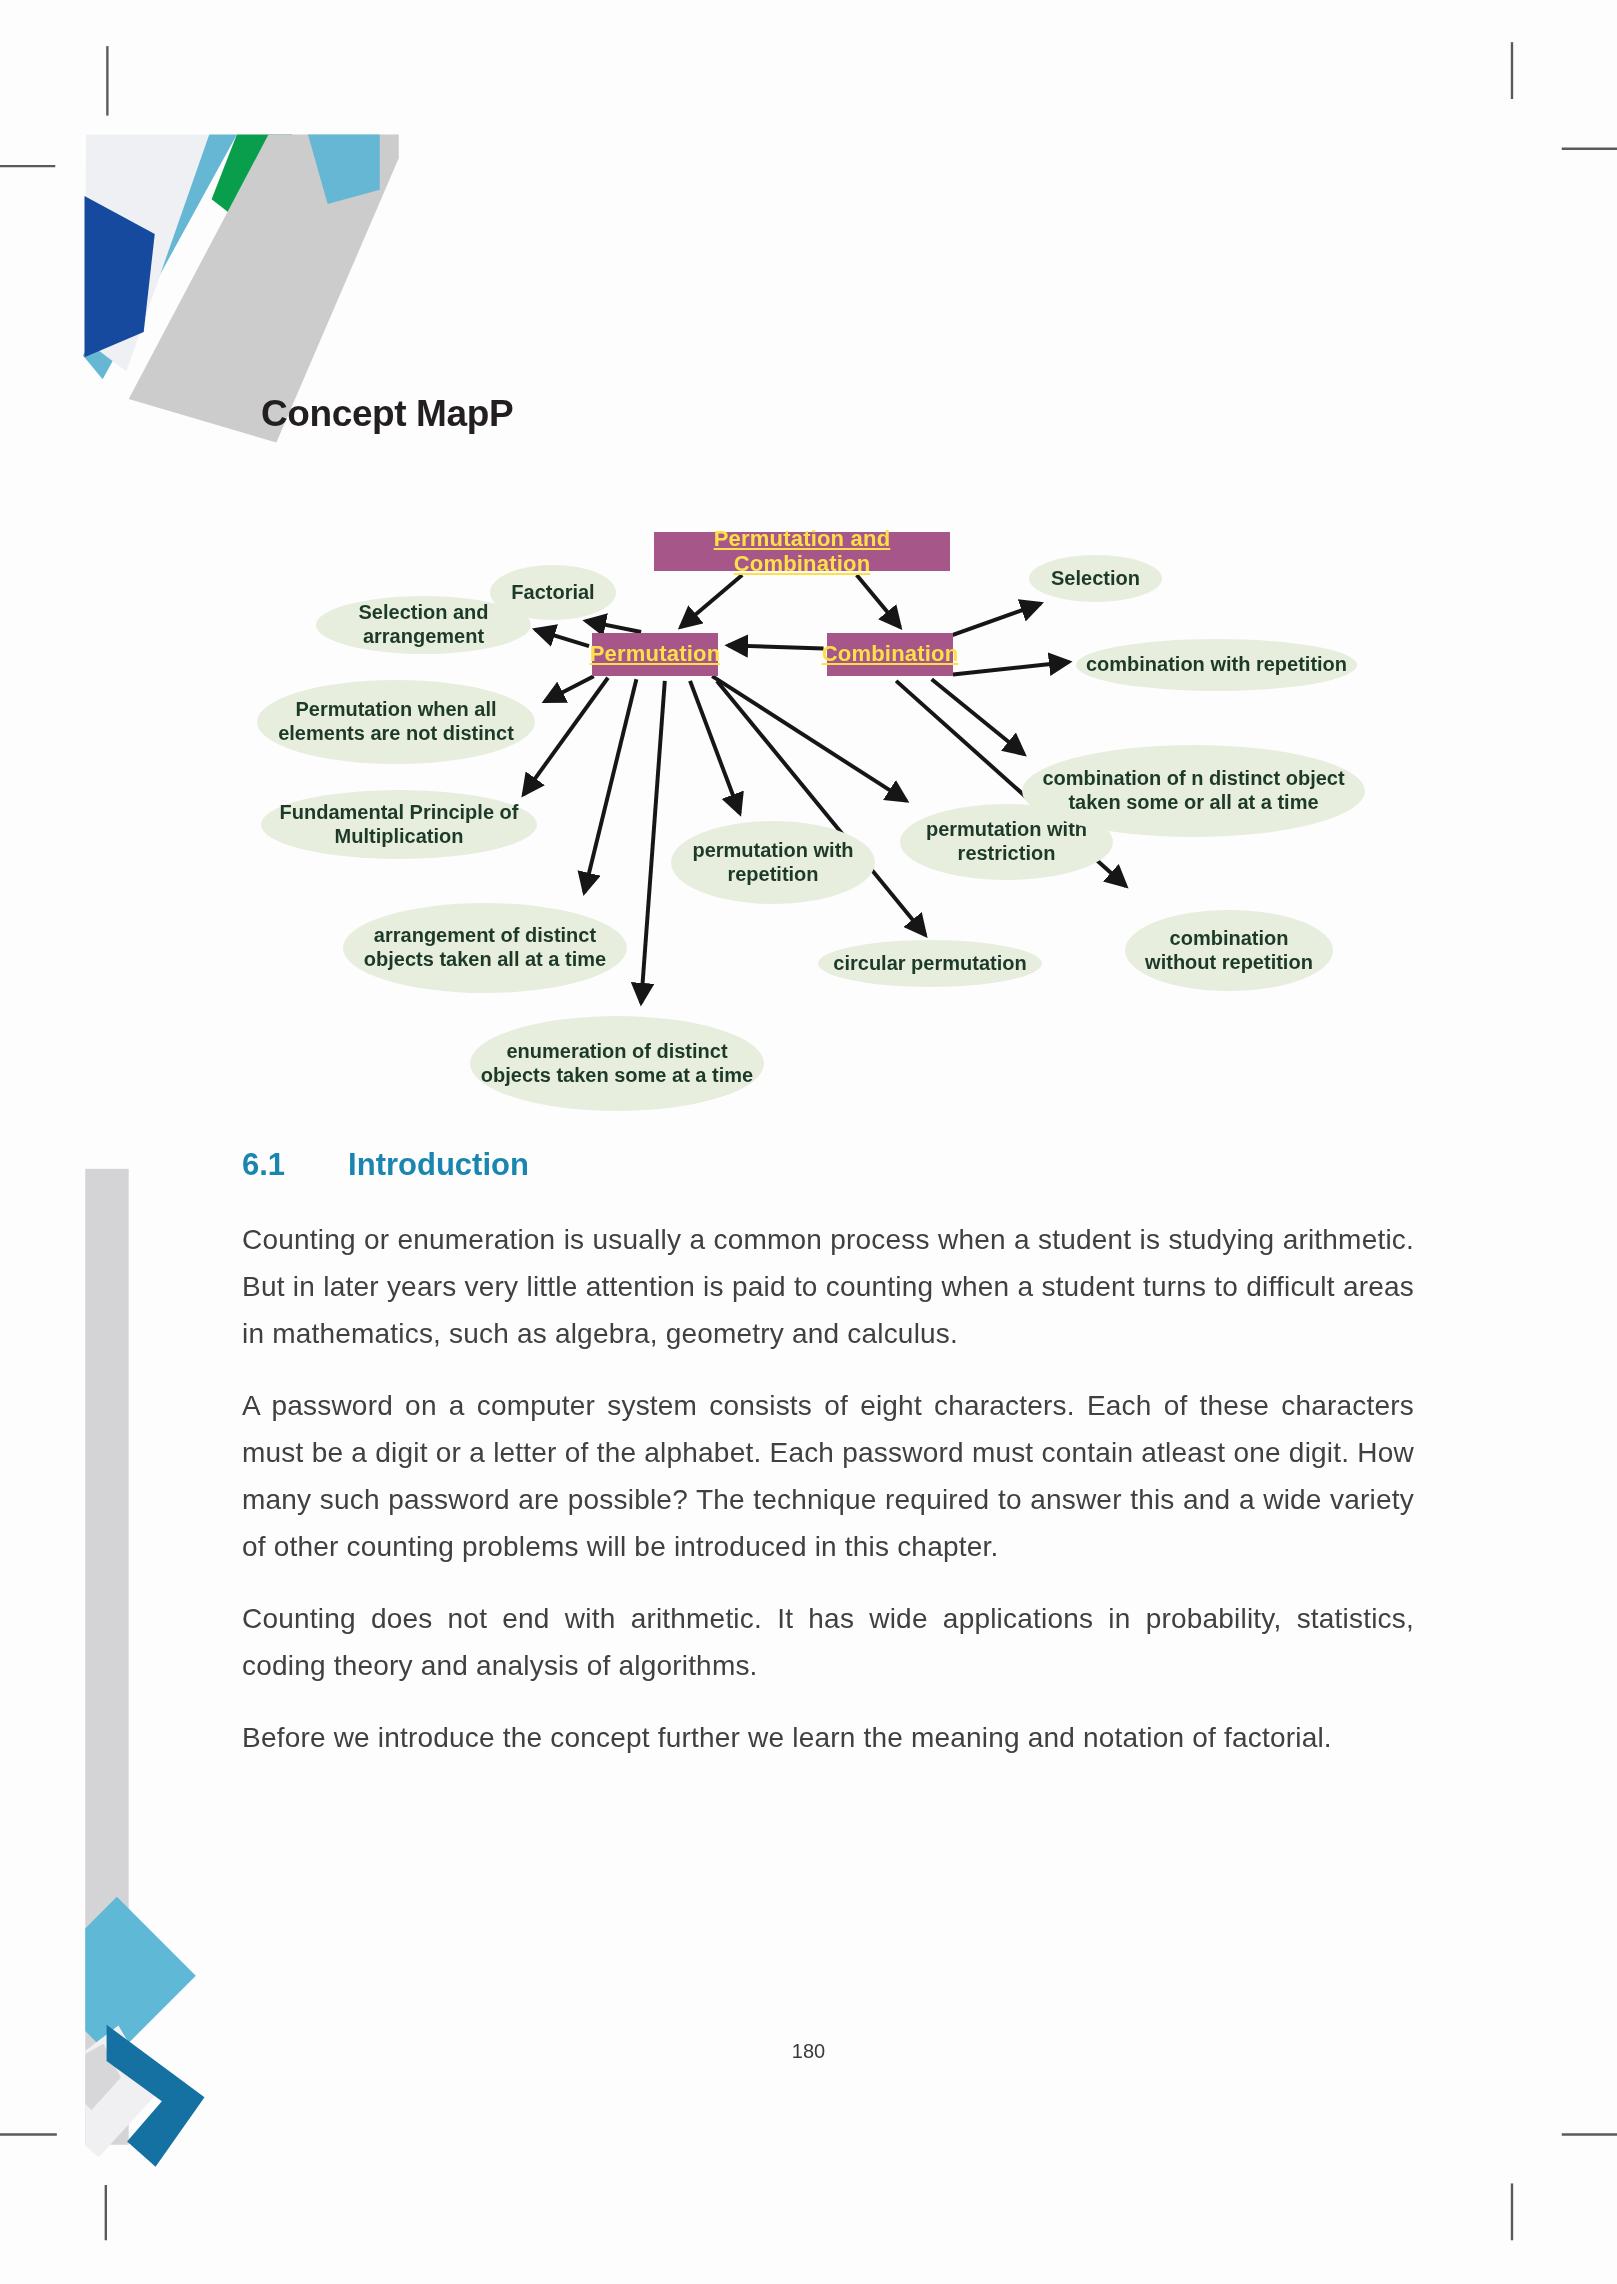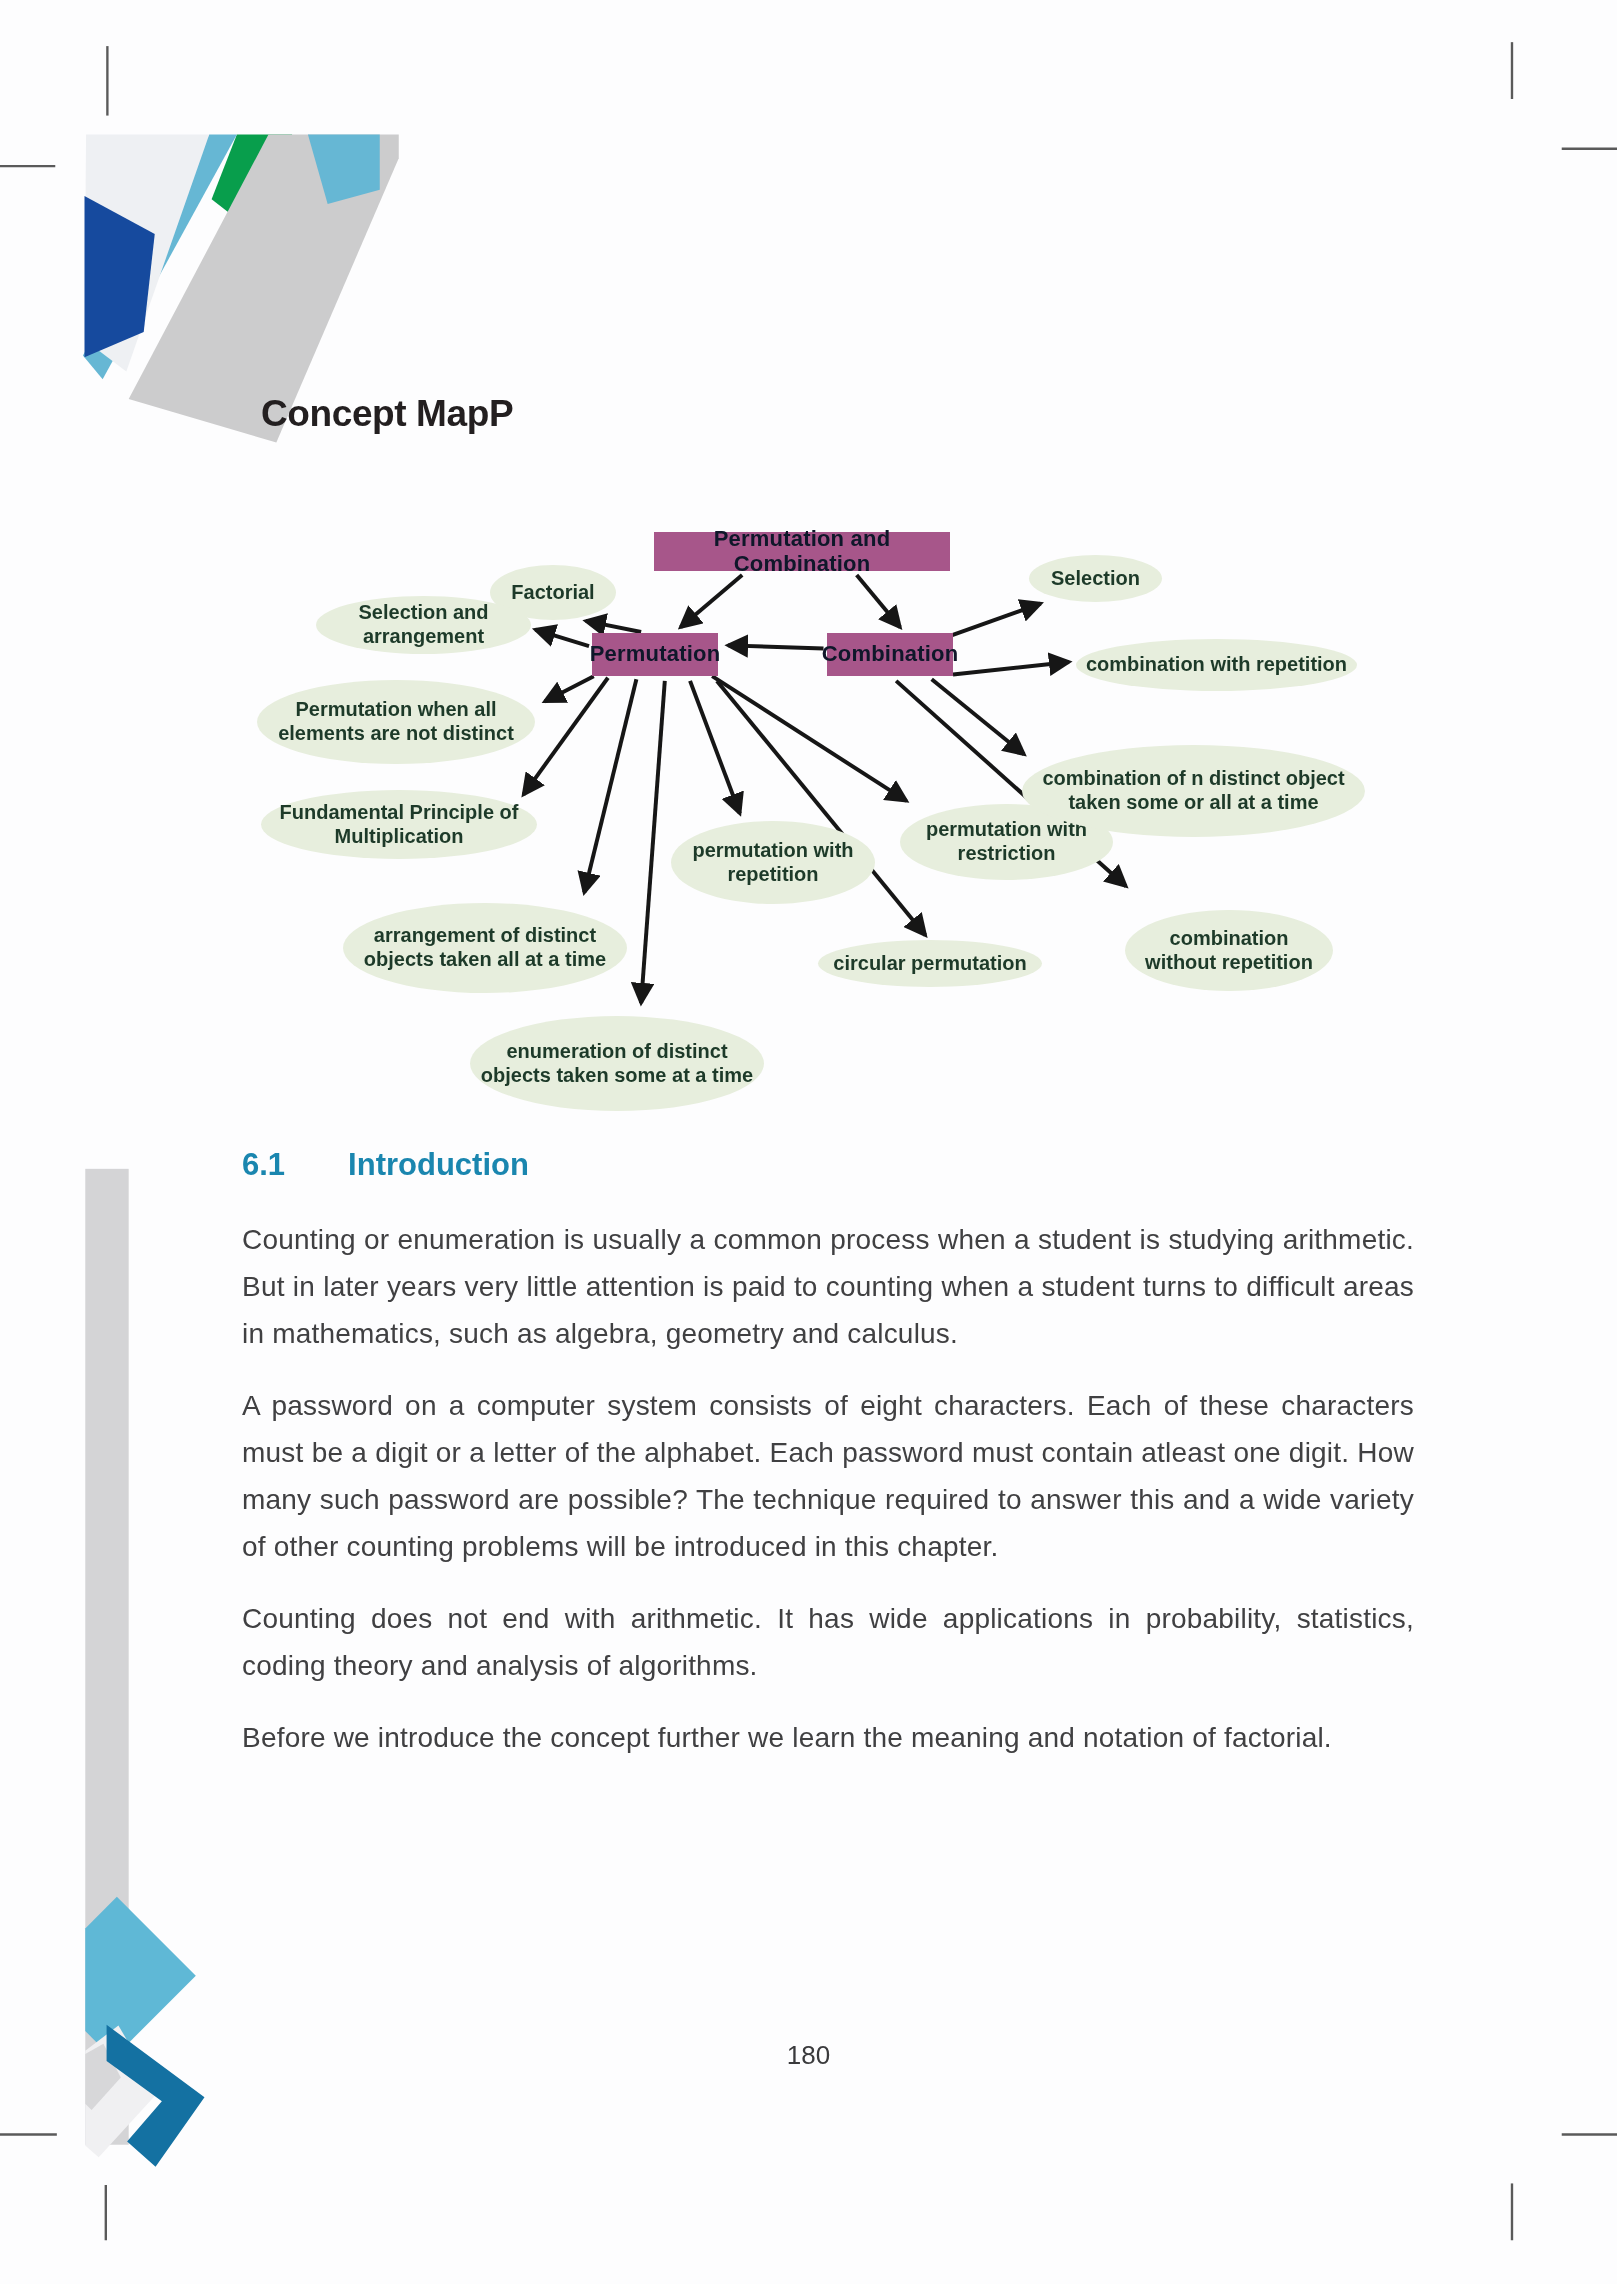--- a/index.html
+++ b/index.html
@@ -7,24 +7,25 @@
     position:relative;
     width:1617px;height:2284px;
     background:#fdfdfe;
     font-family:"Liberation Sans", sans-serif;
     overflow:hidden;
   }
   svg.overlay{position:absolute;left:0;top:0;width:1617px;height:2284px;pointer-events:none;}
 
   
   .mapbox{
-    position:absolute;background:#a7568a;color:#0f172a;
+    position:absolute;background:#a7568a;color:#fde047;
     display:flex;align-items:center;justify-content:center;
     font-weight:bold;font-size:22px;text-align:center;line-height:1.1;
     letter-spacing:0.2px;
+    text-decoration:underline;
   }
   .ellipse{
     position:absolute;background:#e7eedd;border-radius:50%;
     display:flex;align-items:center;justify-content:center;
     font-weight:bold;font-size:20px;color:#1d3a29;text-align:center;
     line-height:1.18;box-sizing:border-box;padding:1.6px 6.3px;
   }
 
   
   .textcol{position:absolute;left:242px;top:1147px;width:1172px;}
@@ -33,21 +34,21 @@
   .textcol p{
     font-size:28px;color:#404042;line-height:47px;margin:0 0 25px 0;
     text-align:justify;letter-spacing:0.2px;
   }
   .doc-title{
     position:absolute;left:261px;top:393px;
     font-size:37px;font-weight:bold;color:#231f20;letter-spacing:-0.4px;
   }
   .page-number{
     position:absolute;left:0;top:2040px;width:1617px;text-align:center;
-    font-size:26px;color:#3a3a3c;
+    font-size:20px;color:#3a3a3c;
   }
 
   
   .c-navy{fill:#164a9e}
   .c-white{fill:#eef0f3}
   .c-sky{fill:#66b7d4}
   .c-green{fill:#089e4c}
   .c-grey{fill:#cccccd}
   .c-bar{fill:#d4d4d6}
   .c-sky2{fill:#5fb8d6}

